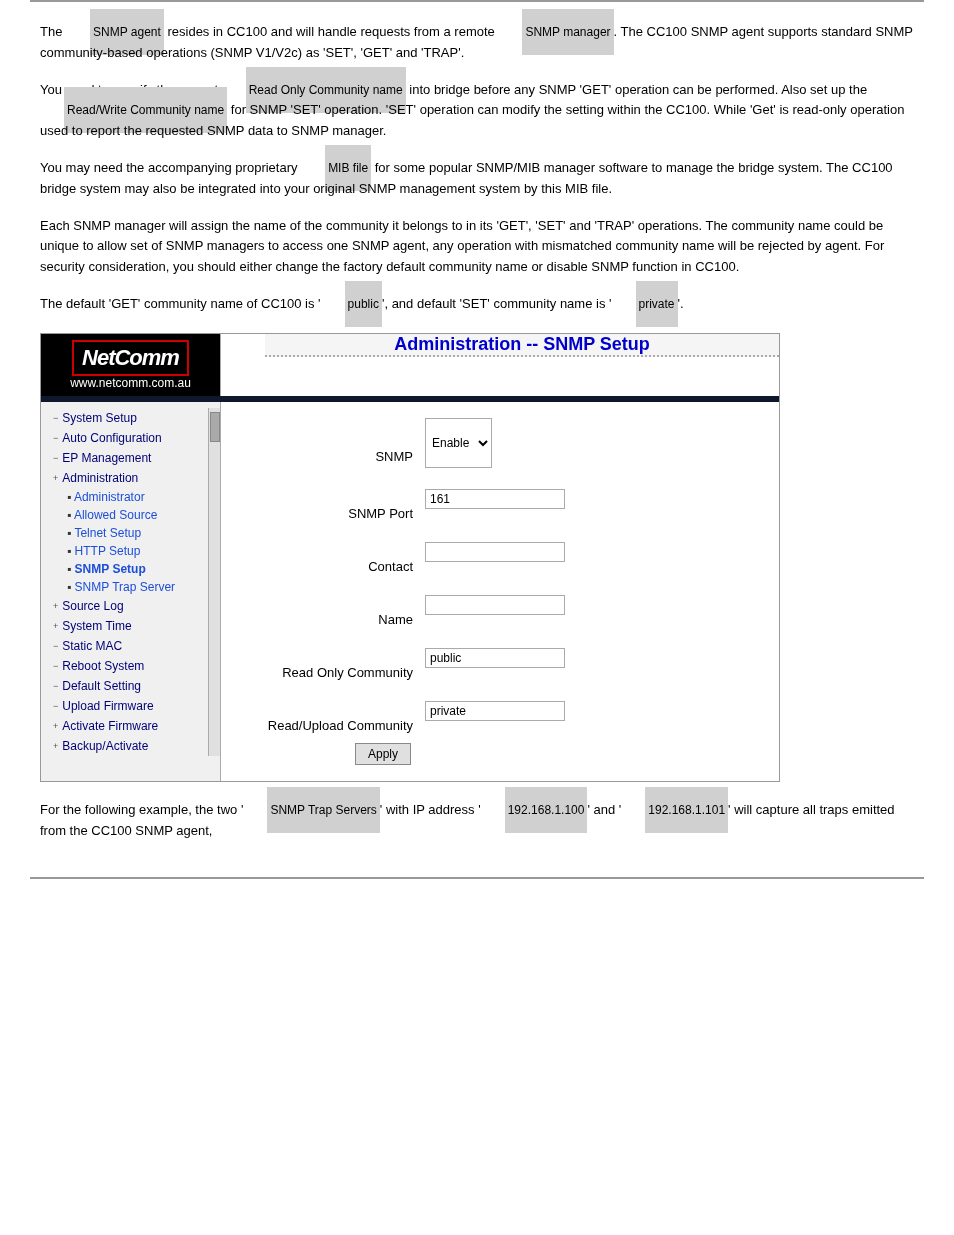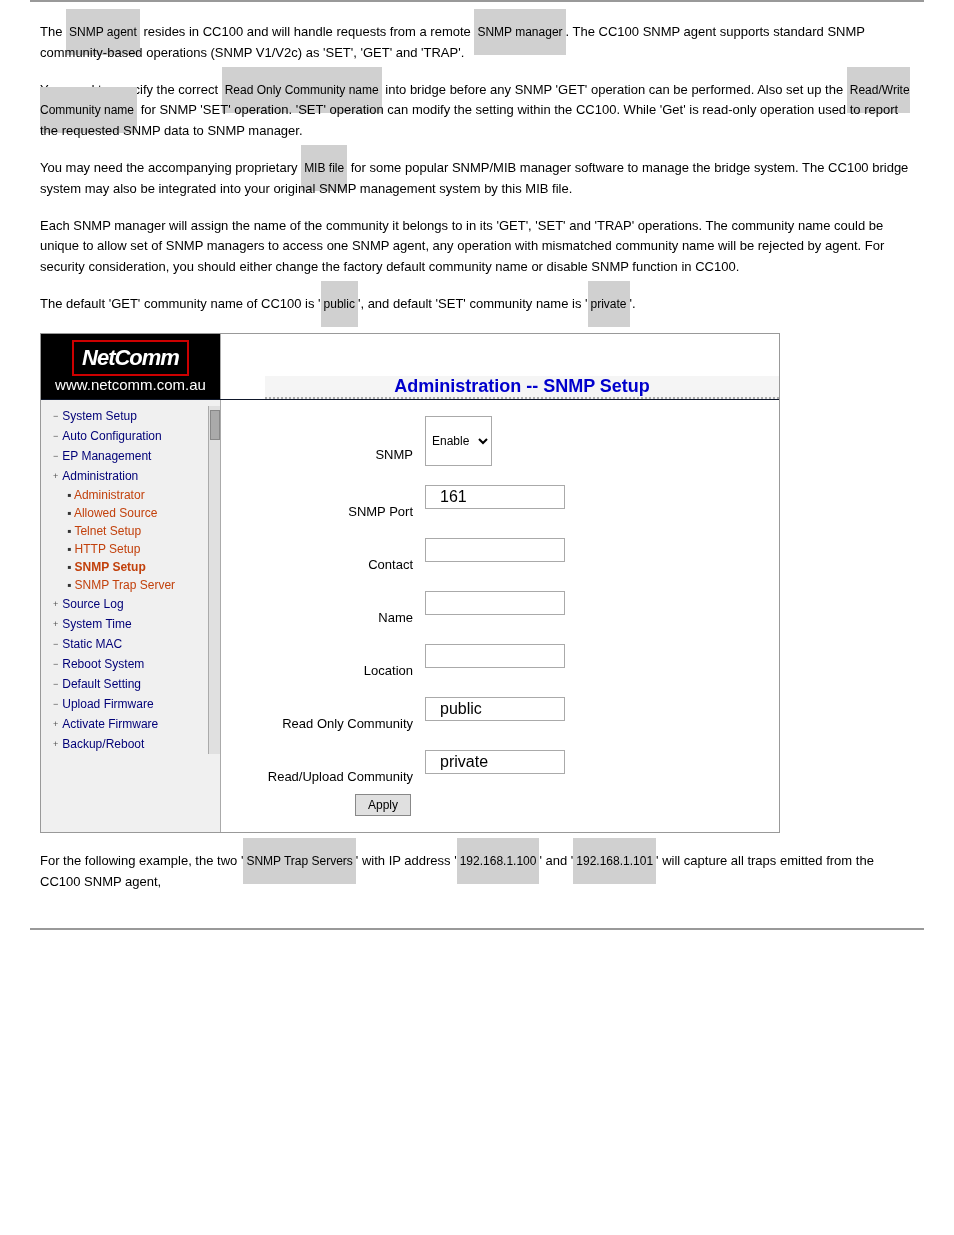--- a/index.html
+++ b/index.html
@@ -23,54 +23,55 @@
       padding: 20px 40px;
     }
     .paragraph {
       margin-bottom: 16px;
       line-height: 1.6;
     }
     .highlighted {
       background-color: #d0d0d0;
       padding: 16px 3px;
       font-size: 12px;
+      margin-left: 24px;
     }
     
     .screenshot-panel {
       border: 1px solid #999;
       margin: 18px 0 18px 0;
       display: flex;
       flex-direction: column;
       width: 740px;
     }
     .panel-header {
       display: flex;
-      align-items: flex-end;
-      border-bottom: 1px solid #0f172a;
+      align-items: flex-start;
+      border-bottom: 6px solid #0f172a;
     }
     .logo-area {
       background: #000;
       padding: 6px 10px;
       display: flex;
       align-items: center;
       justify-content: center;
       min-width: 180px;
       border-right: 1px solid #aaa;
     }
     .logo-text {
       color: #fff;
       font-size: 22px;
       font-weight: bold;
       font-style: italic;
       font-family: "Arial Black", sans-serif;
       letter-spacing: -1px;
     }
     .logo-sub {
       color: #fff;
-      font-size: 15px;
+      font-size: 12px;
       text-align: center;
       display: block;
     }
     .logo-box {
       display: flex;
       flex-direction: column;
       align-items: center;
     }
     .logo-inner {
       border: 2px solid #c00;
@@ -109,21 +110,21 @@
       align-items: center;
       gap: 4px;
     }
     .sidebar-item .arrow {
       font-size: 9px;
       color: #555;
     }
     .sidebar-sub-item {
       padding: 2px 8px 2px 26px;
       cursor: pointer;
-      color: #c2410c;
+      color: #1d4ed8;
       font-size: 12px;
     }
     .sidebar-sub-item.active {
       font-weight: bold;
     }
     .sidebar-sub-item::before {
       content: "▪ ";
       color: #333;
     }
     .main-content {
@@ -139,22 +140,22 @@
     .form-label {
       width: 180px;
       text-align: right;
       padding-right: 12px;
       font-size: 13px;
       color: #000;
       margin-top: 28px;
     }
     .form-input {
       border: 1px solid #aaa;
-      padding: 2px 14px;
-      font-size: 16px;
+      padding: 2px 4px;
+      font-size: 12px;
       width: 140px;
       background: #fff;
     }
     .form-select {
       border: 1px solid #aaa;
       padding: 16px 2px;
       font-size: 12px;
       background: #fff;
     }
     .apply-btn {
@@ -281,21 +282,21 @@
             <div class="sidebar-item">
               <span class="arrow">−</span>
               <span>Upload Firmware</span>
             </div>
             <div class="sidebar-item">
               <span class="arrow">+</span>
               <span>Activate Firmware</span>
             </div>
             <div class="sidebar-item">
               <span class="arrow">+</span>
-              <span>Backup/Reboot</span>
+              <span>Backup/Activate</span>
             </div>
           </div>
           <div class="scrollbar-indicator">
             <div class="scroll-thumb"></div>
           </div>
         </div>
       </div>
 
       <div class="main-content">
         <div class="form-row">
@@ -311,24 +312,20 @@
         </div>
         <div class="form-row">
           <div class="form-label">Contact</div>
           <input class="form-input" type="text" value="" style="">
         </div>
         <div class="form-row">
           <div class="form-label">Name</div>
           <input class="form-input" type="text" value="" style="">
         </div>
         <div class="form-row">
-          <div class="form-label">Location</div>
-          <input class="form-input" type="text" value="" style="">
-        </div>
-        <div class="form-row">
           <div class="form-label">Read Only Community</div>
           <input class="form-input" type="text" value="public" style="">
         </div>
         <div class="form-row">
           <div class="form-label">Read/Upload Community</div>
           <input class="form-input" type="text" value="private" style="">
         </div>
         <div class="apply-row">
           <button class="apply-btn">Apply</button>
         </div>

